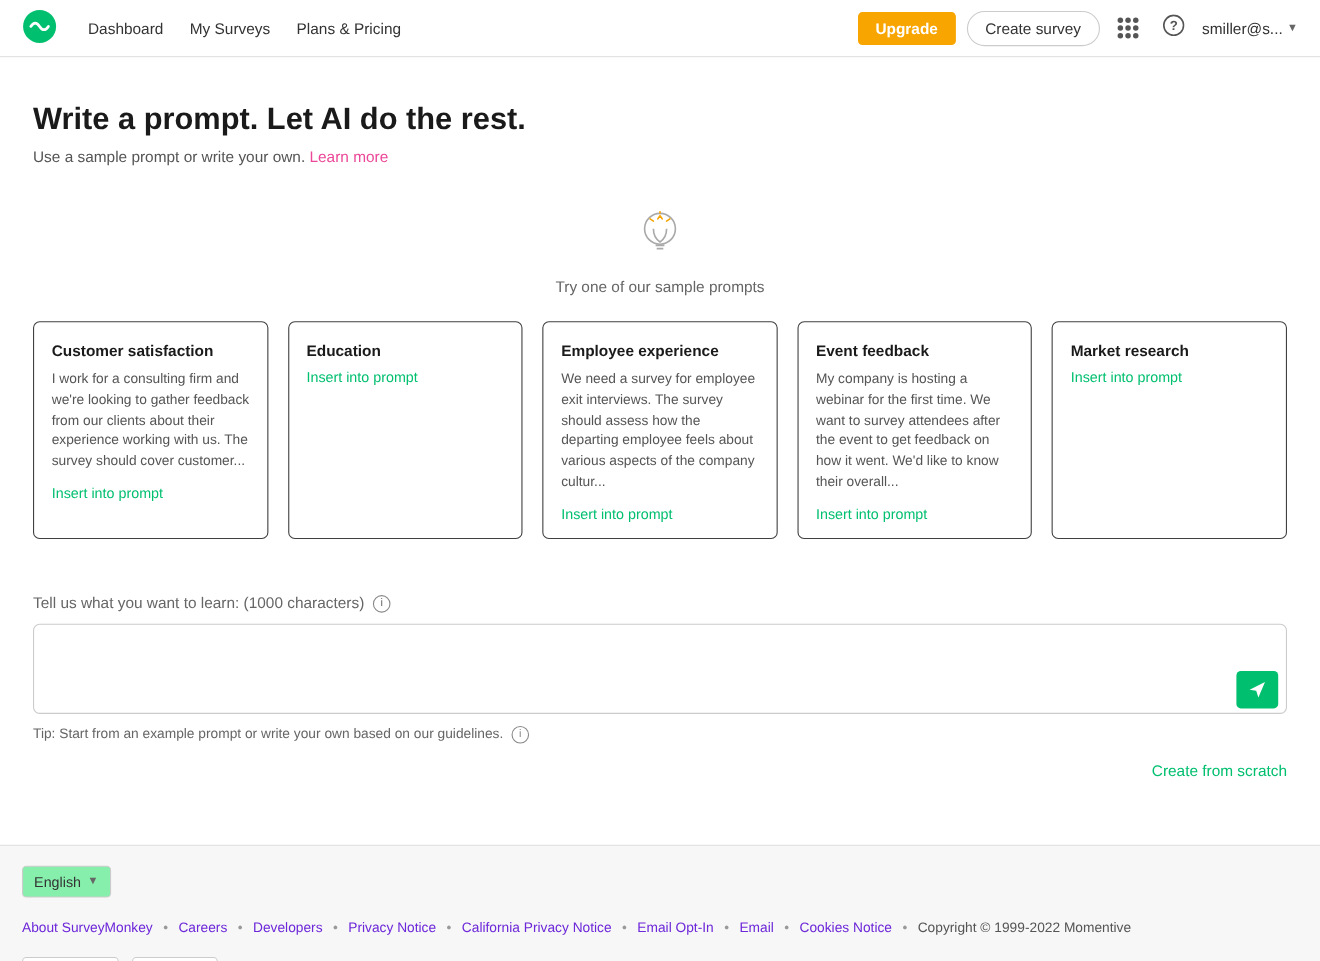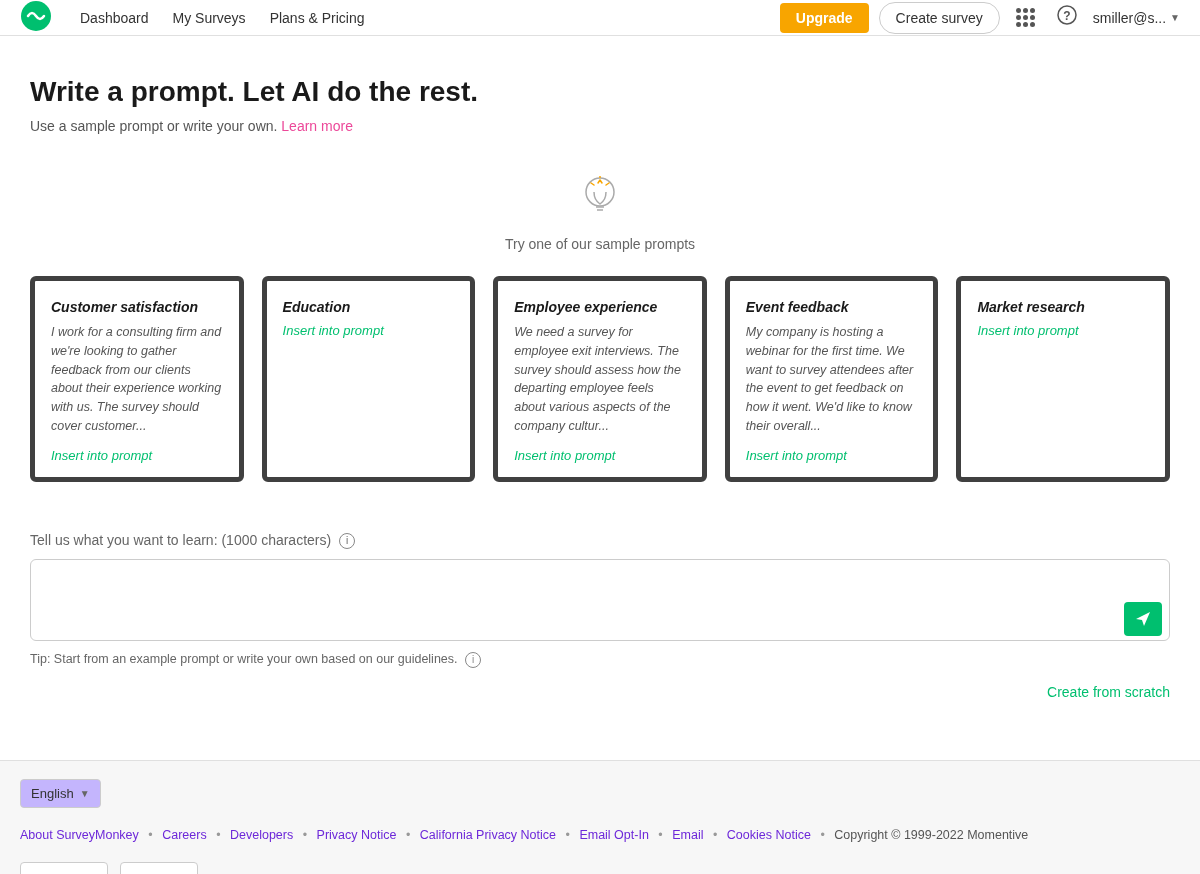--- a/index.html
+++ b/index.html
@@ -1,20 +1,20 @@
 <!DOCTYPE html>
 <html><head>
   <meta charset="utf-8">
   <style>
     * { box-sizing: border-box; margin: 0; padding: 0; }
     body { font-family: -apple-system, BlinkMacSystemFont, 'Segoe UI', Arial, sans-serif; font-size: 14px; color: #333; background: #fff; }
 
     
     .navbar {
-      display: flex; align-items: center; padding: 0 20px; height: 36px;
+      display: flex; align-items: center; padding: 0 20px; height: 52px;
       background: #fff; border-bottom: 1px solid #e0e0e0;
     }
     .nav-logo { margin-right: 28px; }
     .nav-logo svg { width: 32px; height: 32px; }
     .nav-links { display: flex; gap: 24px; flex: 1; }
     .nav-link { color: #333; text-decoration: none; font-size: 14px; cursor: pointer; }
     .nav-actions { display: flex; align-items: center; gap: 10px; margin-left: auto; }
     .btn-upgrade {
       background: #f8a500; color: #fff; border: none; border-radius: 4px;
       padding: 7px 16px; font-size: 14px; font-weight: 600; cursor: pointer;
@@ -36,22 +36,22 @@
     .page-subtitle { font-size: 14px; color: #555; margin-bottom: 40px; }
     .page-subtitle a { color: #ec4899; text-decoration: none; }
 
     
     .prompt-icon { display: flex; justify-content: center; margin-bottom: 12px; }
     .sample-prompt-label { text-align: center; font-size: 14px; color: #666; margin-bottom: 24px; }
 
     
     .cards-row { display: flex; gap: 18px; margin-bottom: 50px; }
     .card {
-      flex: 1; border: 5px solid #404040; border-radius: 6px; padding: 18px 16px 14px;
-      cursor: pointer; background: #fff; font-style: italic;
+      flex: 1; border: 1px solid #404040; border-radius: 6px; padding: 18px 16px 14px;
+      cursor: pointer; background: #fff;
     }
     .card-title { font-size: 14px; font-weight: 700; color: #1a1a1a; margin-bottom: 8px; }
     .card-body { font-size: 12.5px; color: #555; line-height: 1.5; margin-bottom: 12px; }
     .card-link { color: #00bf6f; font-size: 13px; text-decoration: none; cursor: pointer; display: block; }
 
     
     .prompt-section { margin-bottom: 10px; }
     .prompt-label { font-size: 14px; font-weight: 600; color: #1a1a1a; margin-bottom: 10px; }
     .prompt-label span { font-weight: 400; color: #666; }
     .info-icon {
@@ -78,21 +78,21 @@
 
     
     .footer {
       background: #f7f7f7; border-top: 1px solid #e0e0e0;
       padding: 18px 20px 20px;
     }
     .footer-lang { margin-bottom: 16px; }
     .lang-btn {
       display: inline-flex; align-items: center; gap: 6px;
       border: 1px solid #ccc; border-radius: 4px; padding: 6px 10px;
-      background: #c4b5fd; cursor: pointer; font-size: 13px; color: #333;
+      background: #86efac; cursor: pointer; font-size: 13px; color: #333;
     }
     .lang-btn .chevron { font-size: 10px; color: #666; }
     .footer-links { font-size: 12.5px; color: #555; margin-bottom: 16px; line-height: 1.8; }
     .footer-links a { color: #6d28d9; text-decoration: none; }
     .footer-links .sep { margin: 0 6px; color: #999; }
     .footer-badges { display: flex; align-items: center; gap: 12px; }
     .bbb-badge {
       display: flex; align-items: center; justify-content: center;
       width: 88px; height: 48px; border: 1px solid #ccc; border-radius: 4px;
       background: #fff; font-size: 9px; color: #00457c; font-weight: 700; text-align: center; padding: 4px;

